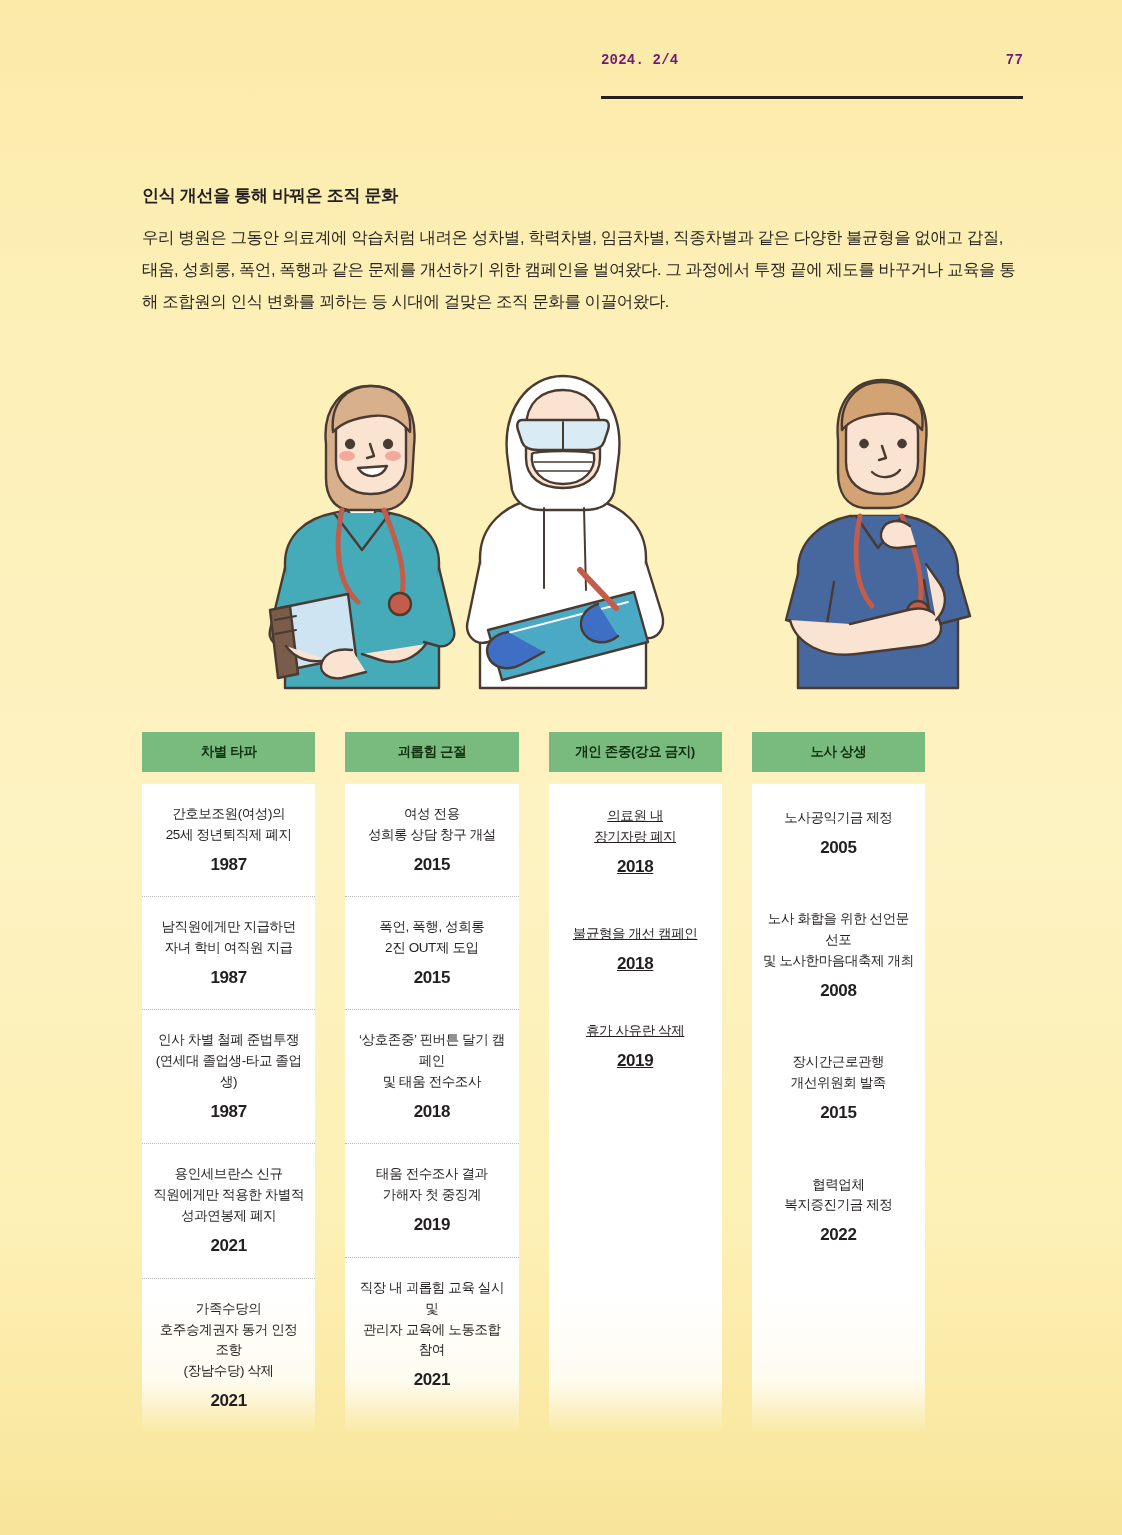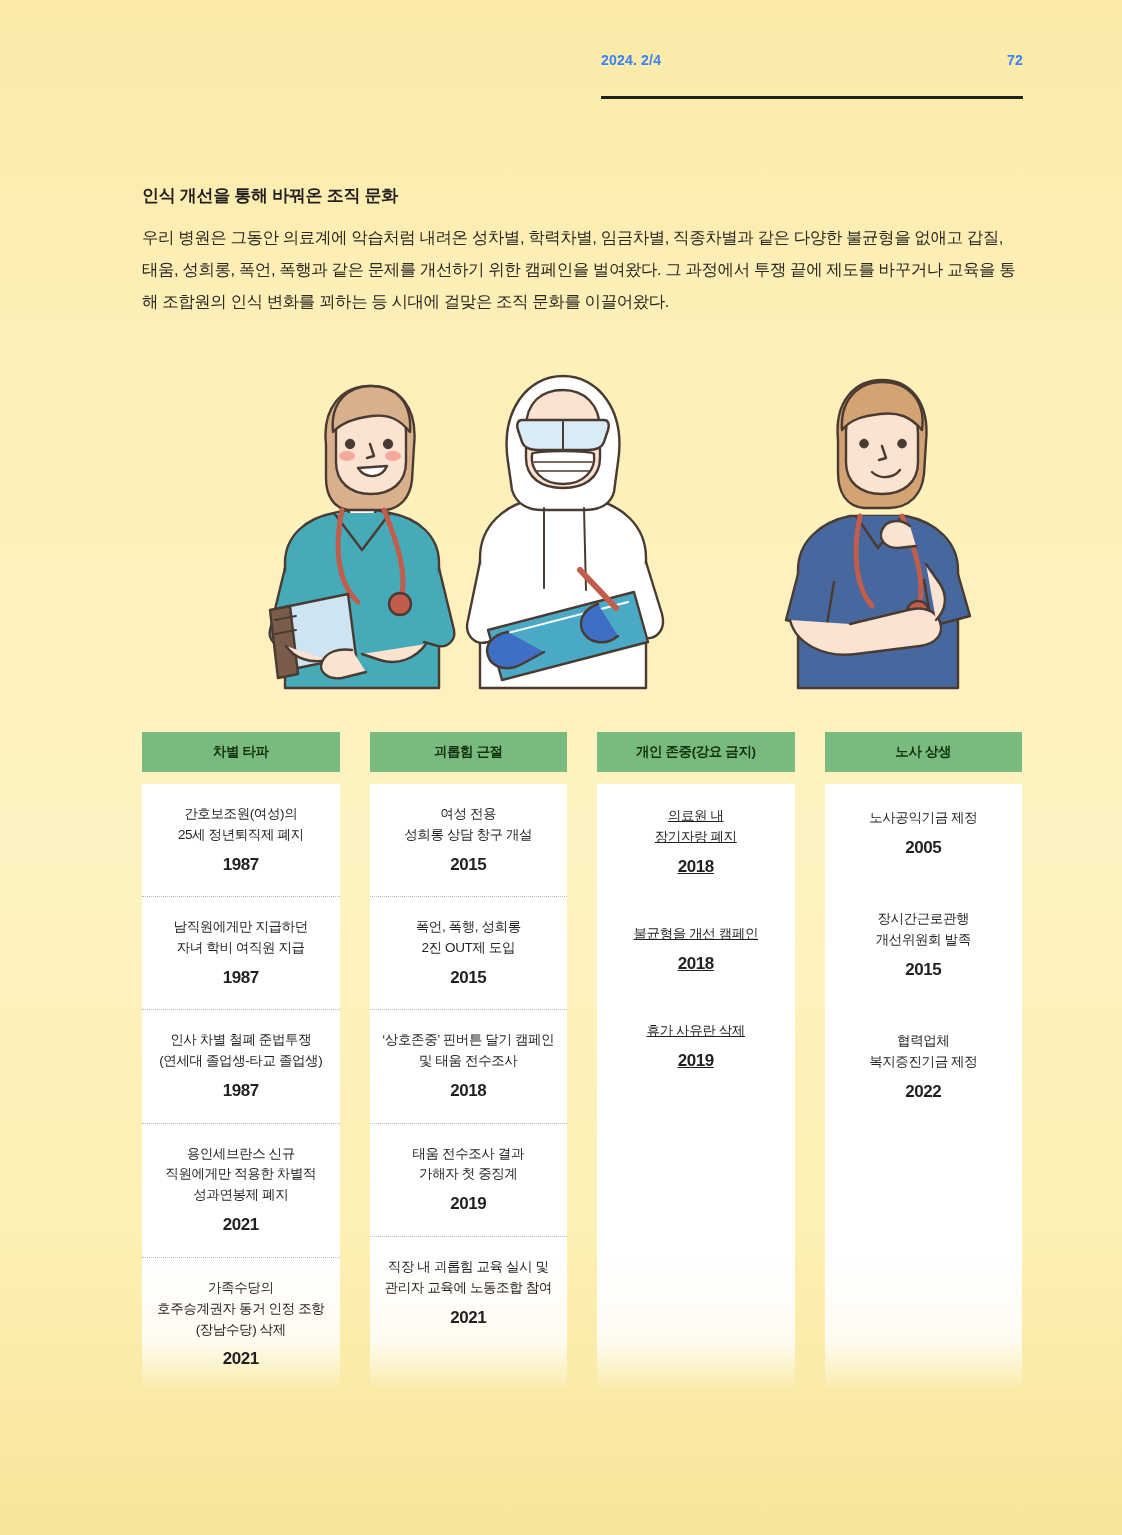--- a/index.html
+++ b/index.html
@@ -18,22 +18,23 @@
   .page-header {
     position: absolute;
     left: 601px;
     top: 52px;
     width: 422px;
     display: flex;
     justify-content: space-between;
     align-items: flex-end;
     font-size: 14px;
     font-weight: 700;
-    color: #3b82f6;
+    color: #701a75;
     letter-spacing: .2px;
+    font-family: Liberation Mono, monospace;
   }
   .header-rule {
     position: absolute;
     left: 601px;
     top: 96px;
     width: 422px;
     height: 3px;
     background: #231f20;
   }
 
@@ -66,21 +67,21 @@
     top: 358px;
     width: 760px;
     height: 380px;
   }
 
   
   .table-wrap {
     position: absolute;
     left: 142px;
     top: 732px;
-    width: 880px;
+    width: 783px;
     display: flex;
     gap: 30px;
   }
   .col {
     width: 212px;
     display: flex;
     flex-direction: column;
   }
   .col-head {
     height: 40px;
@@ -122,21 +123,21 @@
   .col-4 .col-body { min-height: 560px; }
   .col-3 .cell, .col-4 .cell { border-bottom: none; }
   .col-3 .cell { padding: 22px 10px; text-decoration: underline; }
   .col-4 .cell { padding: 24px 10px; }
 </style>
 </head>
 <body>
 
 <div class="page-header">
   <span>2024. 2/4</span>
-  <span>72</span>
+  <span>77</span>
 </div>
 <div class="header-rule"></div>
 
 <div class="article">
   <h2 class="article-title">인식 개선을 통해 바꿔온 조직 문화</h2>
   <p class="article-body">우리 병원은 그동안 의료계에 악습처럼 내려온 성차별, 학력차별, 임금차별, 직종차별과 같은 다양한 불균형을 없애고 갑질, 태움, 성희롱, 폭언, 폭행과 같은 문제를 개선하기 위한 캠페인을 벌여왔다. 그 과정에서 투쟁 끝에 제도를 바꾸거나 교육을 통해 조합원의 인식 변화를 꾀하는 등 시대에 걸맞은 조직 문화를 이끌어왔다.</p>
 </div>
 
 <div class="illustration">
   <svg viewBox="0 0 760 380" width="760" height="380" xmlns="http://www.w3.org/2000/svg">
@@ -318,20 +319,24 @@
   </div>
 
   <div class="col col-4">
     <div class="col-head">노사 상생</div>
     <div class="col-body">
       <div class="cell">
         <span>노사공익기금 제정</span>
         <span class="year">2005</span>
       </div>
       <div class="cell">
+        <span>노사 화합을 위한 선언문 선포<br>및 노사한마음대축제 개최</span>
+        <span class="year">2008</span>
+      </div>
+      <div class="cell">
         <span>장시간근로관행<br>개선위원회 발족</span>
         <span class="year">2015</span>
       </div>
       <div class="cell">
         <span>협력업체<br>복지증진기금 제정</span>
         <span class="year">2022</span>
       </div>
     </div>
   </div>
 

